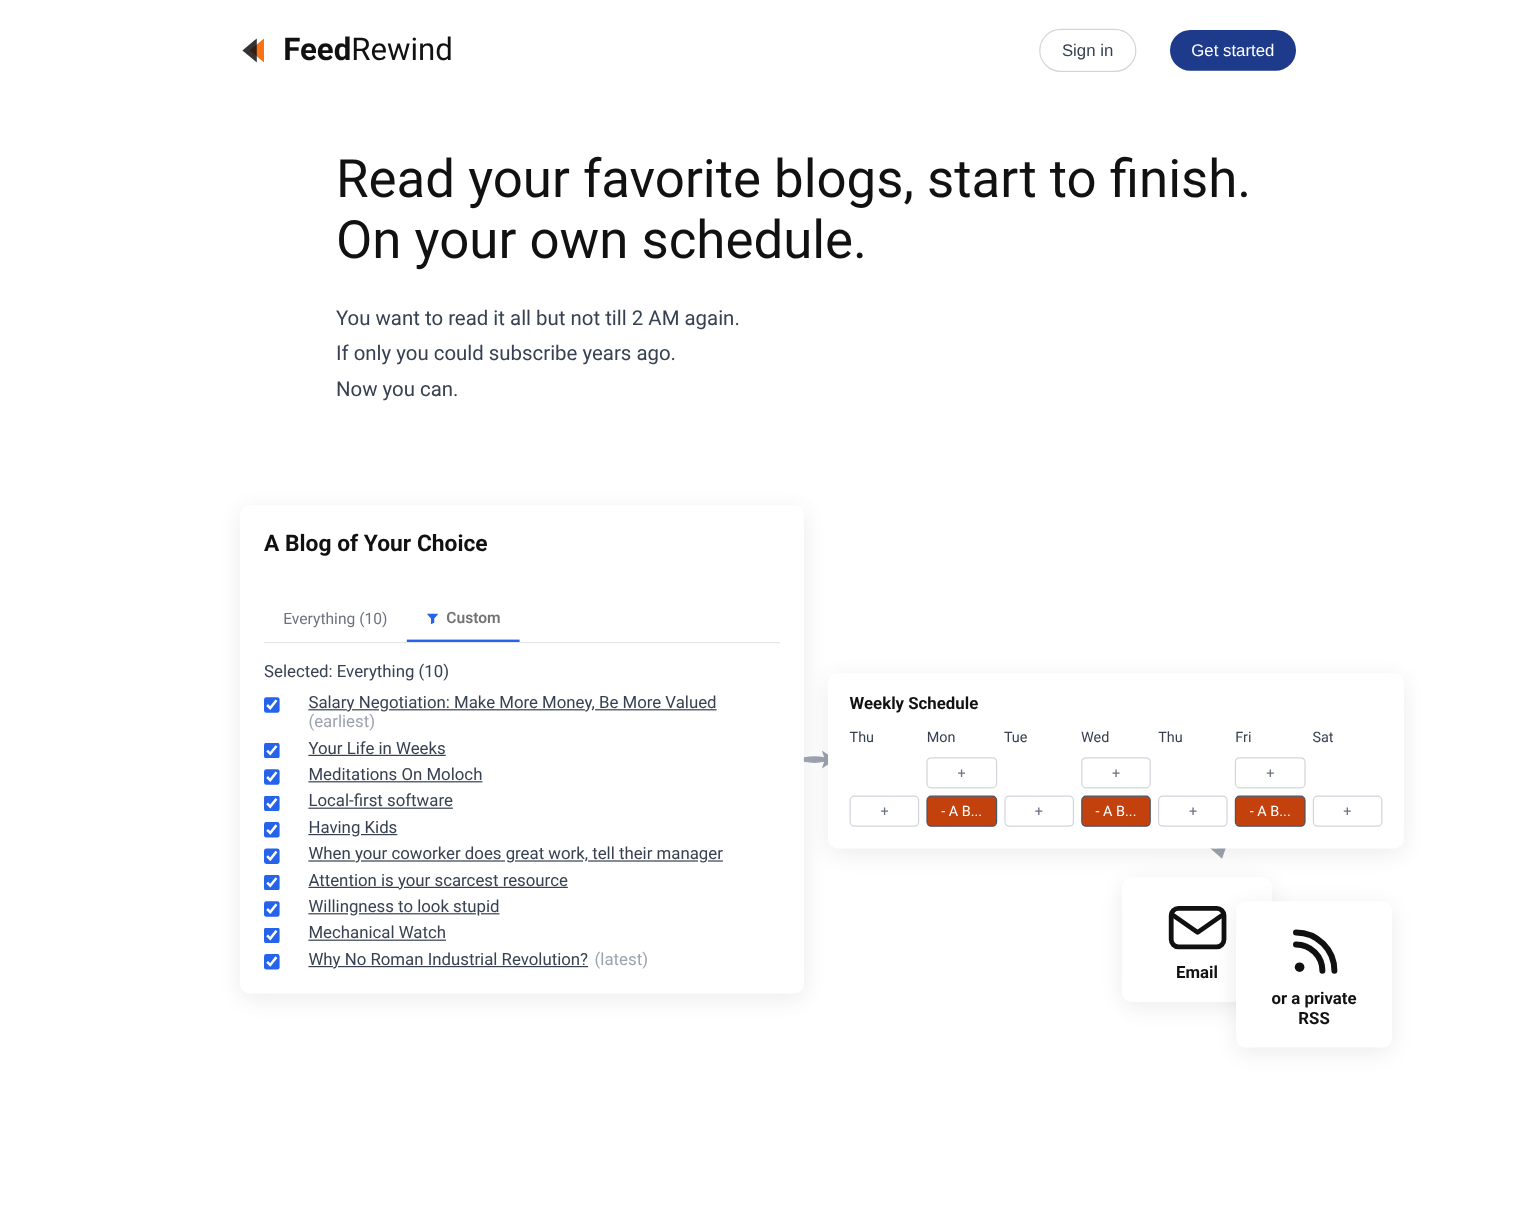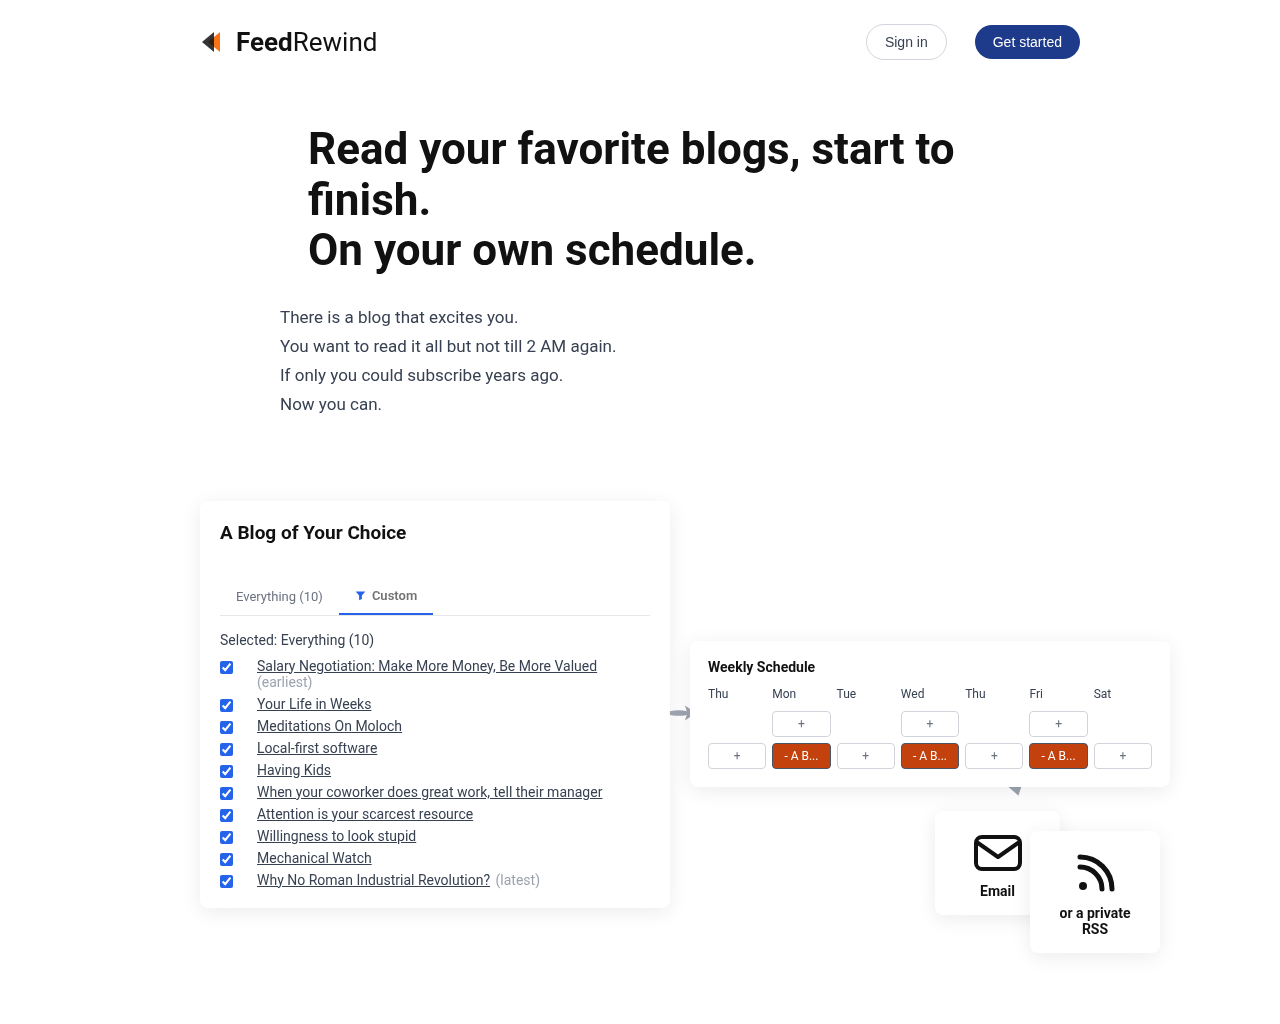--- a/index.html
+++ b/index.html
@@ -65,24 +65,23 @@
       color: #fff;
       font-size: 14px;
       cursor: pointer;
     }
     
     .hero {
       padding: 40px 0 40px 80px;
     }
     .hero h1 {
       font-size: 44px;
-      font-weight: 700;
+      font-weight: 400;
       line-height: 1.15;
       color: #111;
-      margin-left: 28px;
     }
     .hero-sub {
       margin-top: 28px;
       font-size: 17px;
       line-height: 1.6;
       color: #374151;
     }
     .hero-sub div {
       margin-bottom: 2px;
     }
@@ -280,21 +279,20 @@
       <button class="btn-primary">Get started</button>
     </div>
   </div>
 
   <div class="hero">
     <h1>
       <div>Read your favorite blogs, start to finish.</div>
       <div>On your own schedule.</div>
     </h1>
     <div class="hero-sub">
-      <div>There is a blog that excites you.</div>
       <div>You want to read it all but not till 2 AM again.</div>
       <div>If only you could subscribe years ago.</div>
       <div>Now you can.</div>
     </div>
   </div>
 
   <div class="cards">
 
     <div class="card blog-card">
       <h3>A Blog of Your Choice</h3>

